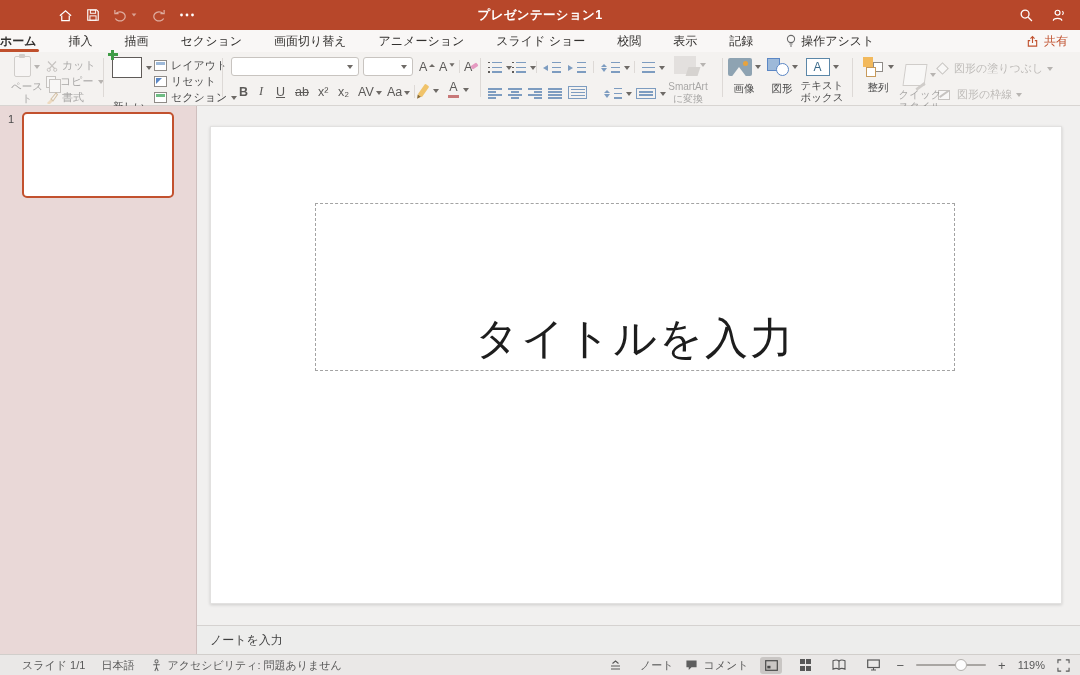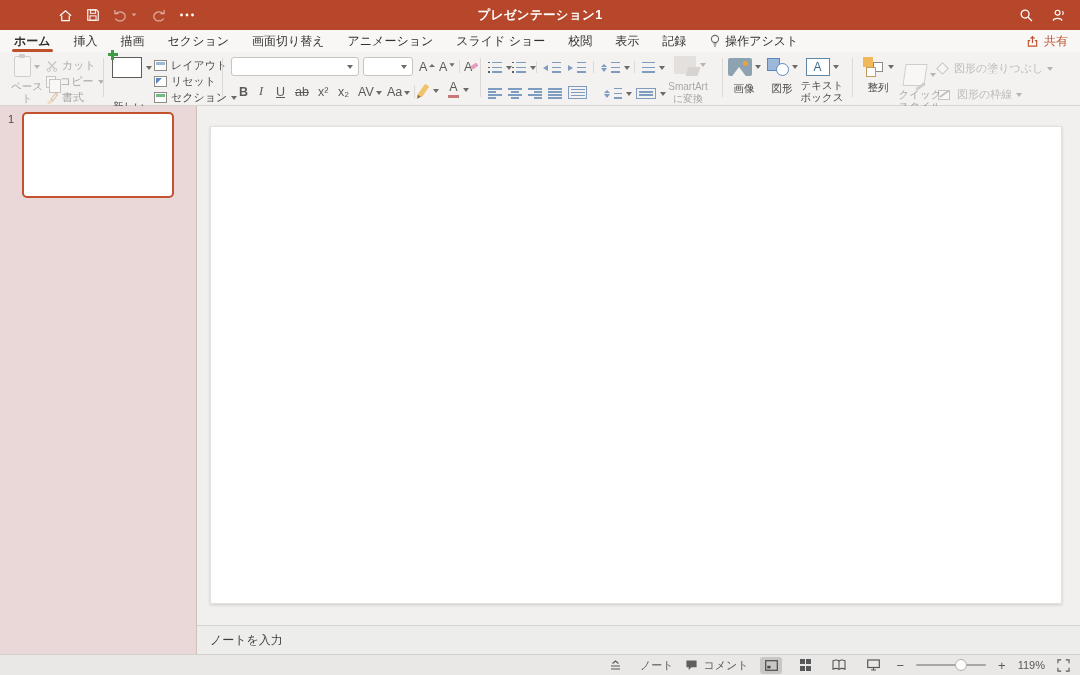--- a/index.html
+++ b/index.html
@@ -7,21 +7,21 @@
   .prewrap{white-space:pre-line;}
   
   .titlebar{position:absolute;top:0;left:0;right:0;height:30px;background:#b7472a;}
   .tb-icons{position:absolute;left:58px;top:0;height:30px;display:flex;align-items:center;gap:13px;}
   .tb-title{position:absolute;left:0;right:0;top:0;height:30px;display:flex;align-items:center;justify-content:center;
             color:#fff;font-size:12.5px;font-weight:bold;letter-spacing:.3px;pointer-events:none;}
   .tb-right{position:absolute;right:14px;top:0;height:30px;display:flex;align-items:center;gap:17px;}
   .dim{opacity:.55;}
   
   .tabrow{position:absolute;top:30px;left:0;right:0;height:22px;background:#f9f7f6;display:flex;align-items:center;
-          padding-left:14px;gap:23px;font-size:12px;color:#33312f;}
+          gap:32px;font-size:12px;color:#33312f;}
   .tab{position:relative;height:22px;display:flex;align-items:center;gap:4px;cursor:default;}
   .tab.active{font-weight:bold;}
   .tab.active::after{content:"";position:absolute;left:-2px;right:-2px;bottom:0;height:3px;background:#c0502d;border-radius:2px;}
   .share-btn{position:absolute;right:12px;top:0;height:22px;display:flex;align-items:center;gap:5px;color:#c0502d;font-size:12px;}
   
   .ribbon{position:absolute;top:52px;left:0;right:0;height:53px;background:#f4f2f0;border-bottom:1px solid #d8d5d2;font-size:11px;color:#4a4a4a;}
   .vsep{position:absolute;top:6px;bottom:8px;width:1px;background:#ddd9d6;}
   .rb{position:absolute;display:flex;align-items:center;gap:4px;height:15px;}
   .bigbtn{position:absolute;display:flex;flex-direction:column;align-items:center;font-size:10.5px;line-height:1.18;text-align:center;}
   .chev{width:0;height:0;border-left:3.5px solid transparent;border-right:3.5px solid transparent;border-top:4px solid #6e6a66;display:inline-block;}
@@ -495,28 +495,44 @@
     </div>
   </div>
 
   <div class="panel">
     <span class="thumbnum">1</span>
     <div class="thumb"></div>
   </div>
 
   <div class="canvas">
     <div class="slide">
+      <div class="ph ph-title">
+        <span>タイトルを入力</span>
+      </div>
     </div>
   </div>
 
   <div class="notesbar">
     <span>ノートを入力</span>
   </div>
 
   <div class="status">
+    <div class="st-left">
+      <span>スライド 1/1</span>
+      <span>日本語</span>
+      <span style="display:flex;align-items:center;gap:4px;">
+        <span>
+            <svg width="13" height="13" viewBox="0 0 14 14">
+              <circle cx="7" cy="2.6" r="1.7" fill="none" stroke="#666" stroke-width="1.1"></circle>
+              <path d="M7 5v4M3.5 6.2h7M5.2 13 7 9l1.8 4" fill="none" stroke="#666" stroke-width="1.1"></path>
+            </svg>
+          </span>
+        <span>アクセシビリティ: 問題ありません</span>
+      </span>
+    </div>
     <div class="st-right">
       <span style="display:flex;align-items:center;gap:18px;">
         <span>
             <svg width="13" height="12" viewBox="0 0 13 12">
               <path d="M3.5 4.5 6.5 2l3 2.5" fill="none" stroke="#585858" stroke-width="1.1"></path>
               <path d="M2 7h9M2 10h9" stroke="#585858" stroke-width="1.1"></path>
             </svg>
           </span>
         <span>ノート</span>
       </span>

